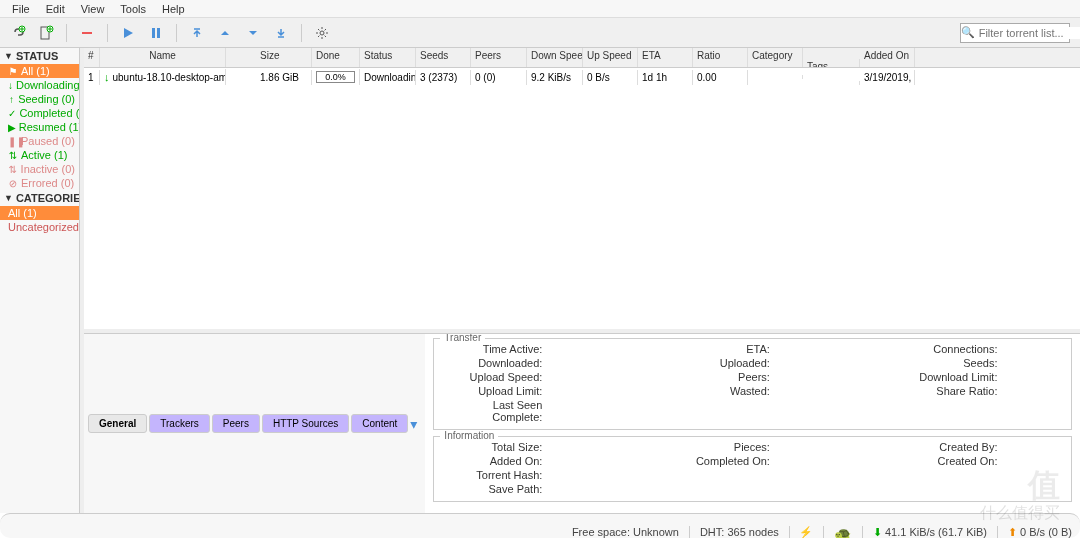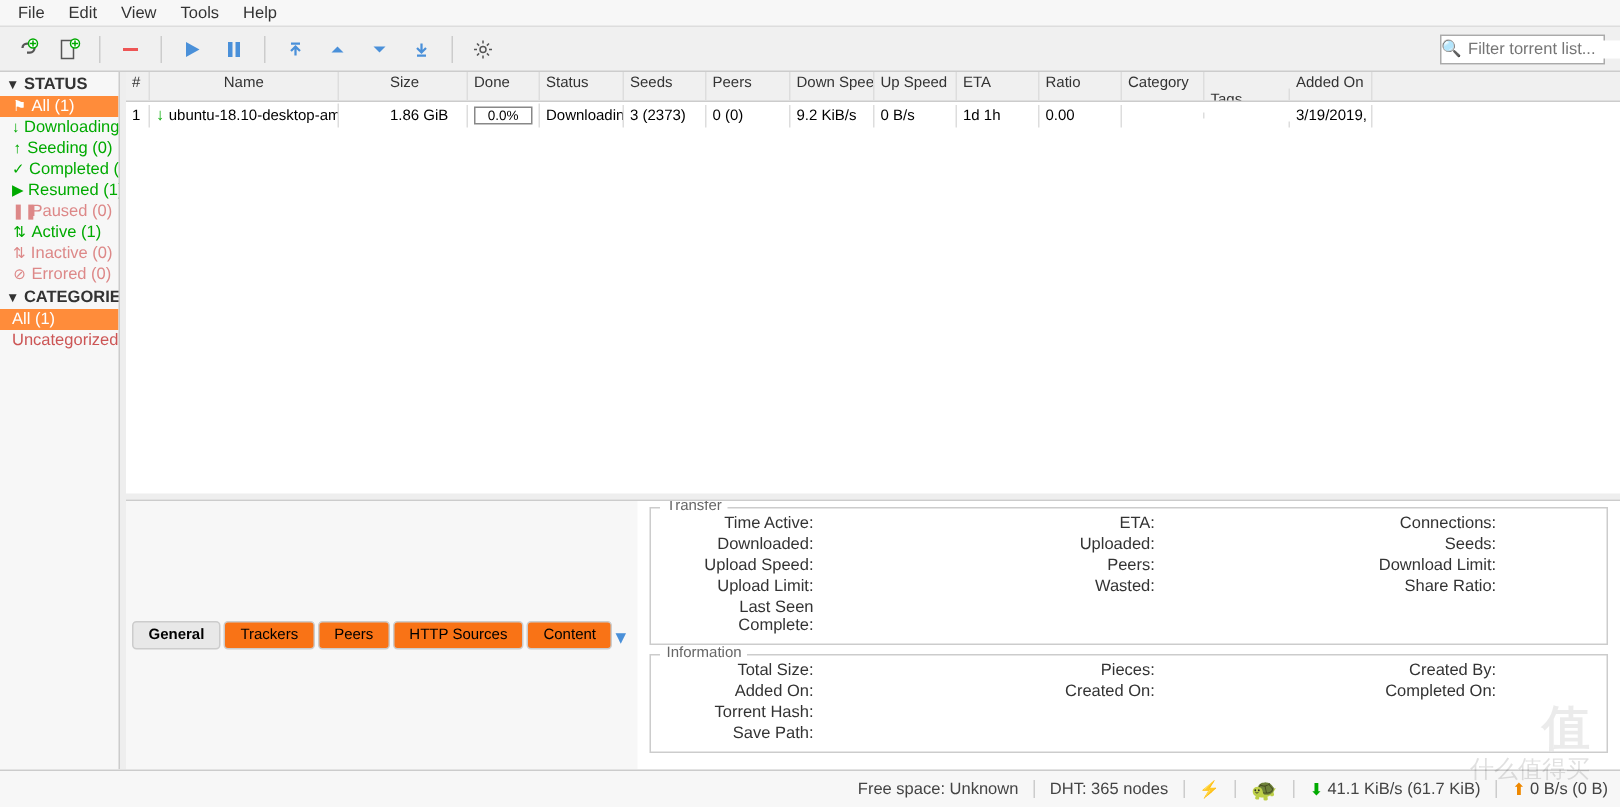--- a/index.html
+++ b/index.html
@@ -36,33 +36,33 @@
 .c-status { width: 56px; } .c-seeds { width: 55px; } .c-peers { width: 56px; } .c-down { width: 56px; }
 .c-up { width: 55px; } .c-eta { width: 55px; } .c-ratio { width: 55px; } .c-cat { width: 55px; }
 .c-tags { width: 57px; margin-top: 11px; } .c-added { width: 55px; }
 .prog-bar { height: 12px; border: 1px solid #888; background: #fff; position: relative; display: flex; align-items: center; justify-content: center; font-size: 9px; }
 .dl-ico { color: #0a0; margin-right: 3px; }
 
 .splitter-h { height: 4px; background: #eee; cursor: row-resize; }
 
 .details { height: 180px; display: flex; flex-direction: row; border-top: 1px solid #ccc; }
 .tabs { display: flex; padding: 2px 4px; align-items: center; background: #f7f7f7; }
-.tab { padding: 3px 10px; border: 1px solid #ccc; border-radius: 3px; margin-right: 2px; background: #f97316; cursor: pointer; font-size: 10px; }
+.tab { padding: 3px 10px; border: 1px solid #ccc; border-radius: 3px; margin-right: 2px; background: #c4b5fd; cursor: pointer; font-size: 10px; }
 .tab.active { background: #e8e8e8; font-weight: bold; }
 .tab-spacer { flex: 1; }
 .collapse-btn { cursor: pointer; color: #4a90d9; font-size: 14px; margin-right: 4px; }
 
 .panel { flex: 1; overflow: auto; padding: 4px 8px; }
 .fieldset { border: 1px solid #ccc; margin-bottom: 6px; padding: 4px 8px 6px; position: relative; }
 .fieldset .legend { position: absolute; top: -7px; left: 6px; background: #fff; padding: 0 4px; color: #666; font-size: 10px; }
 .fields { display: grid; grid-template-columns: 1fr 1fr 1fr; gap: 2px 62px; }
 .field { display: flex; font-size: 10px; color: #333; }
 .field .lbl { width: 100px; text-align: right; margin-right: 4px; }
 
-.statusbar { height: 20px; border-top: 1px solid #ccc; background: #f7f7f7; display: flex; align-items: center; padding: 12px 8px; font-size: 10px; color: #444; }
+.statusbar { height: 20px; border-top: 1px solid #ccc; background: #f7f7f7; display: flex; padding: 12px 8px; font-size: 10px; color: #444; border-radius: 10px; }
 .statusbar .sep { width: 1px; height: 12px; background: #ccc; margin: 0 10px; }
 .sb-spacer { flex: 1; }
 
 .watermark { position: absolute; right: 20px; bottom: 30px; font-size: 32px; font-weight: bold; color: rgba(0,0,0,0.08); pointer-events: none; }
 .watermark-sm { position: absolute; right: 20px; bottom: 14px; font-size: 16px; color: rgba(0,0,0,0.12); pointer-events: none; }
 </style>
 </head>
 <body>
 
 <div class="menubar">
@@ -304,24 +304,24 @@
             <div class="field">
                 <span class="lbl">Pieces:</span>
               </div>
             <div class="field">
                 <span class="lbl">Created By:</span>
               </div>
             <div class="field">
                 <span class="lbl">Added On:</span>
               </div>
             <div class="field">
+                <span class="lbl">Completed On:</span>
+              </div>
+            <div class="field">
                 <span class="lbl">Created On:</span>
-              </div>
-            <div class="field">
-                <span class="lbl">Completed On:</span>
               </div>
             <div class="field">
                 <span class="lbl">Torrent Hash:</span>
               </div>
             <div class="field" style="grid-column:2/4"></div>
             <div class="field">
                 <span class="lbl">Save Path:</span>
               </div>
             <div class="field" style="grid-column:2/4"></div>
 

